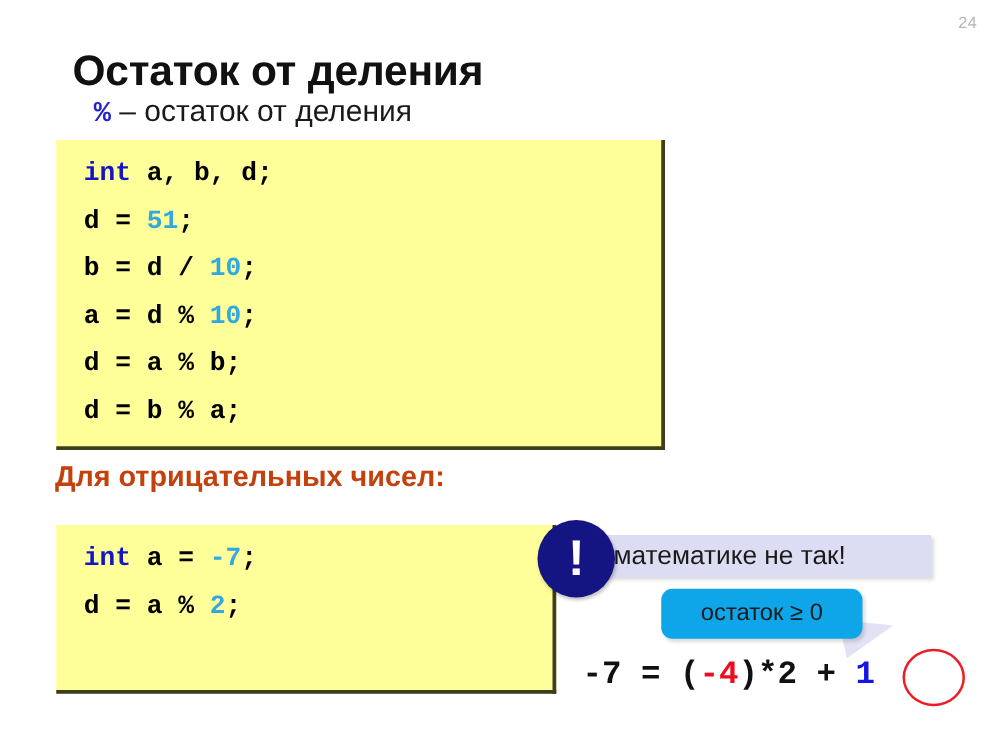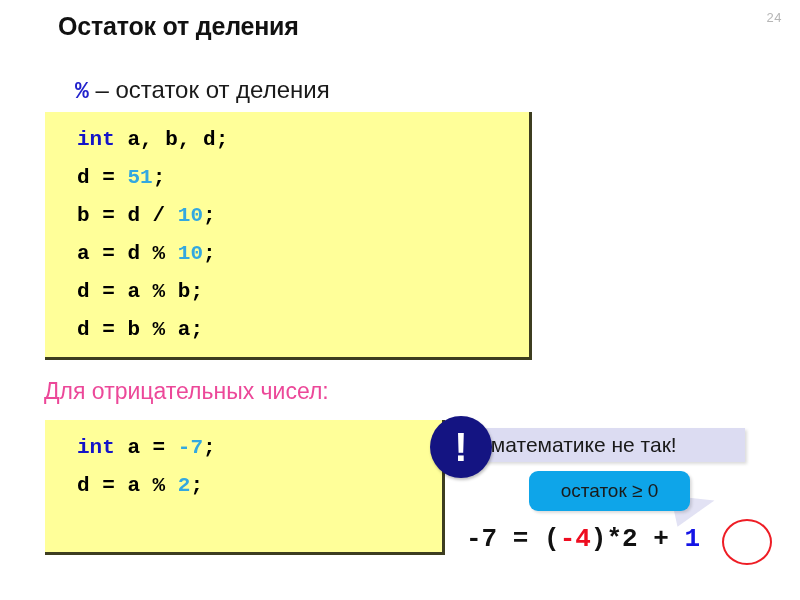--- a/index.html
+++ b/index.html
@@ -21,22 +21,22 @@
     position: absolute;
     top: 10px; right: 18px;
     font-size: 13px;
     color: #b6b6b6;
     letter-spacing: 0.5px;
   }
 
   
   .slide-title {
     position: absolute;
-    left: 58px; top: 12px;
-    font-size: 25px;
+    left: 58px; top: 38px;
+    font-size: 34px;
     font-weight: bold;
     color: #111111;
     letter-spacing: -0.2px;
     white-space: nowrap;
   }
 
   
   .subtitle-line {
     position: absolute;
     left: 44px; top: 76px;
@@ -55,36 +55,36 @@
   
   .code-block {
     position: absolute;
     background: #ffff99;
     border-right: 3px solid #3d3d20;
     border-bottom: 3px solid #3d3d20;
     font-family: "Liberation Mono", "DejaVu Sans Mono", monospace;
     font-weight: bold;
     font-size: 21px;
     color: #000000;
-    padding: 9px 0 8px 32px;
+    padding: 9px 0 8px 22px;
     line-height: 38px;
   }
   #code-block-1 { left: 45px; top: 112px; width: 487px; height: 248px; }
   #code-block-2 { left: 45px; top: 420px; width: 400px; height: 135px; }
   .code-line { white-space: pre; }
   .kw  { color: #1414c8; }
   .num { color: #33a8e0; }
 
   
   .section-heading {
     position: absolute;
-    left: 44px; top: 378px;
+    left: 44px; top: 368px;
     font-size: 23px;
-    font-weight: normal;
-    color: #ec4899;
+    font-weight: bold;
+    color: #c2410c;
     white-space: nowrap;
   }
 
   
   .excl-badge {
     position: absolute;
     left: 430px; top: 416px;
     width: 62px; height: 62px;
     border-radius: 50%;
     background: #141482;

